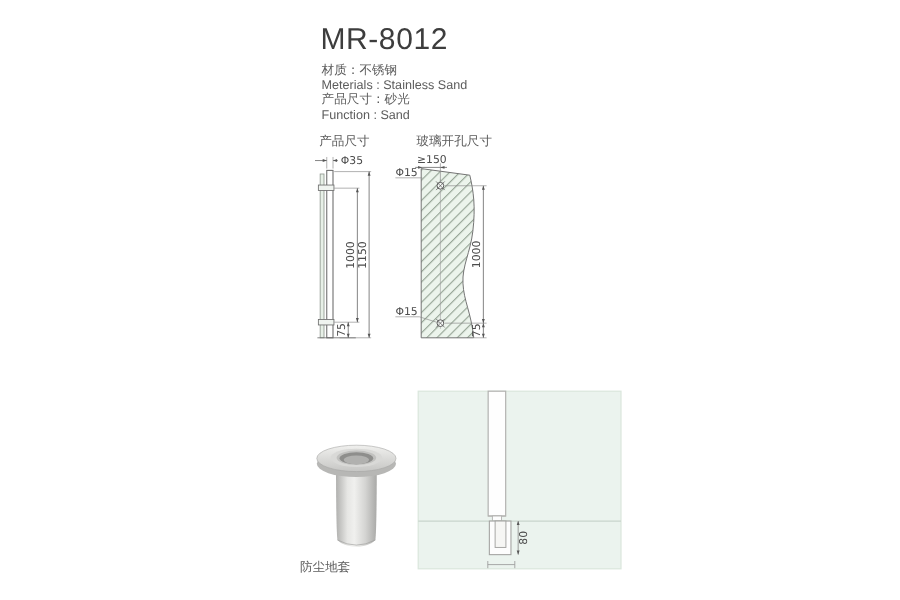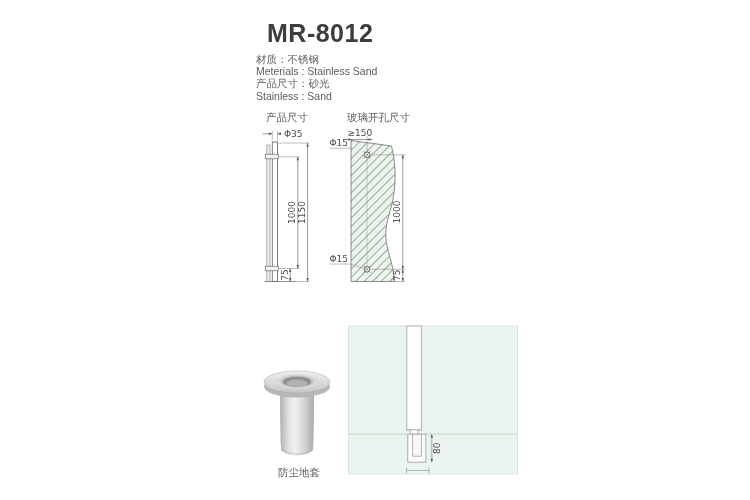--- a/index.html
+++ b/index.html
@@ -2,26 +2,26 @@
 <html><head>
 <meta charset="utf-8">
 <style>
   html,body { margin:0; padding:0; background:#ffffff; }
   #page {
     position:relative; width:750px; height:500px; background:#ffffff;
     overflow:hidden; font-family:"Liberation Sans", sans-serif;
   }
   .abs { position:absolute; }
   #title {
-    left:267px; top:19px; font-size:25px; font-weight:bold;
+    left:267px; top:19px; font-size:25px; font-weight:normal;
     color:#3d3d3d; letter-spacing:0.5px;
   }
-  #specs { left:256px; top:53px; font-size:10.5px; line-height:12.2px; color:#5c5c5c; }
+  #specs { left:268px; top:53px; font-size:10.5px; line-height:12.2px; color:#5c5c5c; }
   #caption {
-    left:250px; top:466px; width:98px; text-align:center;
+    left:250px; top:466px; width:98px; text-align:left;
     font-size:10.5px; color:#5c5c5c;font-family:Liberation Serif, serif;
   }
   svg text {
     font-family:"DejaVu Sans", sans-serif;
   }
   .dimtxt { font-size:9px; fill:#4c4c4c; }
   .lbltxt { font-size:10.5px; fill:#5a5a5a; }
   .dline  { stroke:#6e6e6e; stroke-width:0.7; fill:none; }
   .xline  { stroke:#8a8a8a; stroke-width:0.55; fill:none; }
   .ah     { fill:#555555; stroke:none; }
@@ -30,21 +30,21 @@
 <body>
 
 <div id="page">
 
   <div id="title" class="abs">MR-8012</div>
 
   <div id="specs" class="abs">
     <div>材质：不锈钢</div>
     <div>Meterials : Stainless Sand</div>
     <div>产品尺寸：砂光</div>
-    <div>Stainless : Sand</div>
+    <div>Function : Sand</div>
   </div>
 
   <svg class="abs" style="left:255px; top:105px;" width="212" height="200" viewBox="255 105 212 200">
     <defs>
       <pattern id="hatch" patternUnits="userSpaceOnUse" width="6" height="6" patternTransform="rotate(45)">
         <rect width="6" height="6" fill="#ecf4ec"></rect>
         <line x1="0.5" y1="0" x2="0.5" y2="6" stroke-width="0.9" stroke="#90a090"></line>
       </pattern>
     </defs>
 

